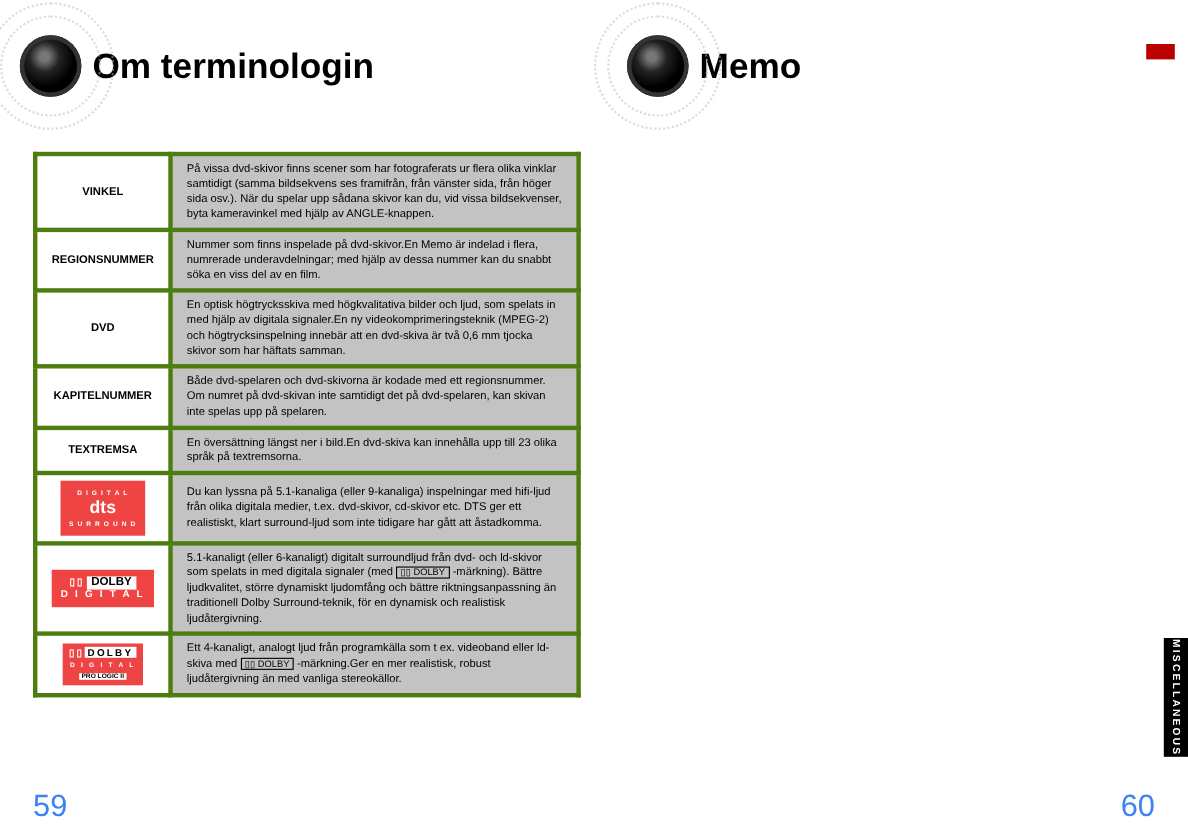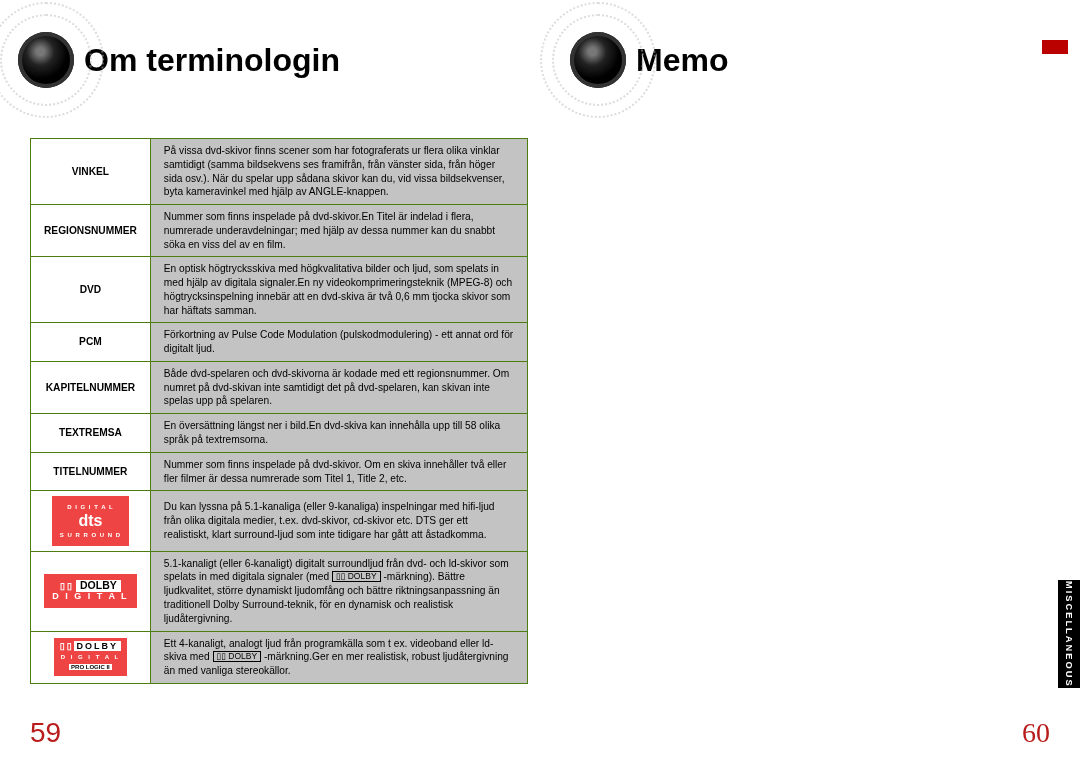--- a/index.html
+++ b/index.html
@@ -55,21 +55,21 @@
   }
   table.terms {
     border-collapse:collapse;
     width:498px;
     margin:38px 0 0 30px;
     font-size:10.2px;
     line-height:1.35;
     color:#000;
   }
   table.terms th, table.terms td {
-    border:1px solid #4d7c0f;
+    border:4px solid #4d7c0f;
     padding:5px 13px;
     vertical-align:middle;
     text-align:left;
   }
   table.terms th {
     width:108px;
     font-weight:bold;
     text-align:center;
     background:#fff;
   }
@@ -93,24 +93,24 @@
     letter-spacing:0;
     font-size:10.5px;
     margin-left:2px;
   }
   .logo-dolby-box{display:flex;justify-content:center;}
   .page-num {
     position:absolute;
     bottom:14px;
     font-size:28px;
     font-weight:400;
-    color:#b91c1c;
+    color:#3b82f6;
   }
   .left-page .page-num{ left:30px; }
-  .right-page .page-num{ right:30px;font-family:Liberation Serif, serif; }
+  .right-page .page-num{ right:30px; }
   .side-tab {
     position:absolute;
     right:0; top:580px;
     width:22px; height:108px;
     background:#000;
     color:#fff;
     font-size:9.3px;
     font-weight:bold;
     letter-spacing:2px;
     writing-mode:vertical-rl;
@@ -140,42 +140,34 @@
 
   <table class="terms">
     <tbody>
       <tr>
           <th>VINKEL</th>
           <td>På vissa dvd-skivor finns scener som har fotograferats ur flera olika vinklar samtidigt (samma bildsekvens ses framifrån, från vänster sida, från höger sida osv.).
 När du spelar upp sådana skivor kan du, vid vissa bildsekvenser, byta kameravinkel med hjälp av ANGLE-knappen.</td>
         </tr>
       <tr>
           <th>REGIONSNUMMER</th>
-          <td>Nummer som finns inspelade på dvd-skivor.En Titel är indelad i flera, numrerade underavdelningar; med hjälp av dessa nummer kan du snabbt söka en viss del av en film.</td>
+          <td>Nummer som finns inspelade på dvd-skivor.En Memo är indelad i flera, numrerade underavdelningar; med hjälp av dessa nummer kan du snabbt söka en viss del av en film.</td>
         </tr>
       <tr>
           <th>DVD</th>
-          <td>En optisk högtrycksskiva med högkvalitativa bilder och ljud, som spelats in med hjälp av digitala signaler.En ny videokomprimeringsteknik (MPEG-8) och högtrycksinspelning innebär att en dvd-skiva är två 0,6 mm tjocka skivor som har häftats samman.</td>
-        </tr>
-      <tr>
-          <th>PCM</th>
-          <td>Förkortning av Pulse Code Modulation (pulskodmodulering) - ett annat ord för digitalt ljud.</td>
+          <td>En optisk högtrycksskiva med högkvalitativa bilder och ljud, som spelats in med hjälp av digitala signaler.En ny videokomprimeringsteknik (MPEG-2) och högtrycksinspelning innebär att en dvd-skiva är två 0,6 mm tjocka skivor som har häftats samman.</td>
         </tr>
       <tr>
           <th>KAPITELNUMMER</th>
           <td>Både dvd-spelaren och dvd-skivorna är kodade med ett regionsnummer.
 Om numret på dvd-skivan inte samtidigt det på dvd-spelaren, kan skivan inte spelas upp på spelaren.</td>
         </tr>
       <tr>
           <th>TEXTREMSA</th>
-          <td>En översättning längst ner i bild.En dvd-skiva kan innehålla upp till 58 olika språk på textremsorna.</td>
-        </tr>
-      <tr>
-          <th>TITELNUMMER</th>
-          <td>Nummer som finns inspelade på dvd-skivor. Om en skiva innehåller två eller fler filmer är dessa numrerade som Titel 1, Title 2, etc.</td>
+          <td>En översättning längst ner i bild.En dvd-skiva kan innehålla upp till 23 olika språk på textremsorna.</td>
         </tr>
       <tr>
         <th>
           <span class="logo-box">
             <span style="font-size:6px;letter-spacing:1px">D I G I T A L</span><br>
             <span style="font-size:16px;letter-spacing:0;text-transform:lowercase">dts</span><br>
             <span style="font-size:6px;letter-spacing:1px">S U R R O U N D</span>
           </span>
         </th>
         <td>Du kan lyssna på 5.1-kanaliga (eller 9-kanaliga) inspelningar med hifi-ljud från olika digitala medier, t.ex. dvd-skivor, cd-skivor etc.

